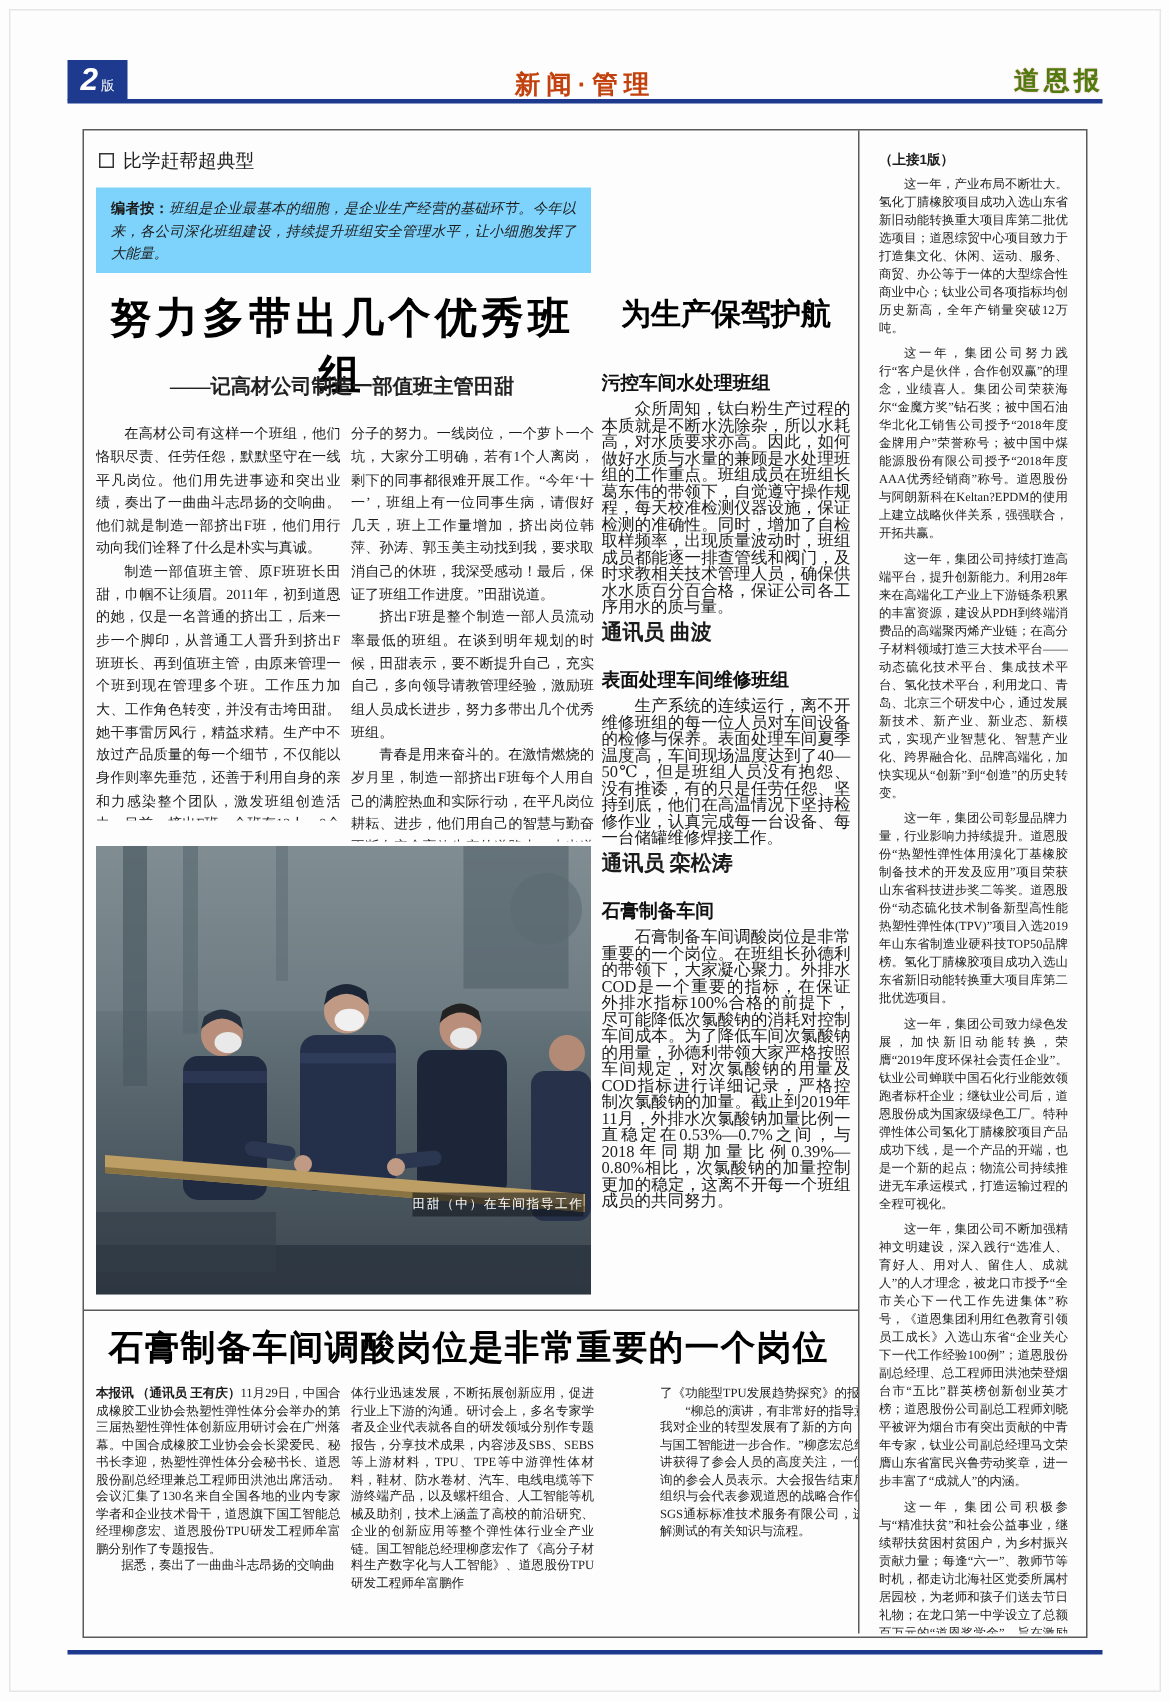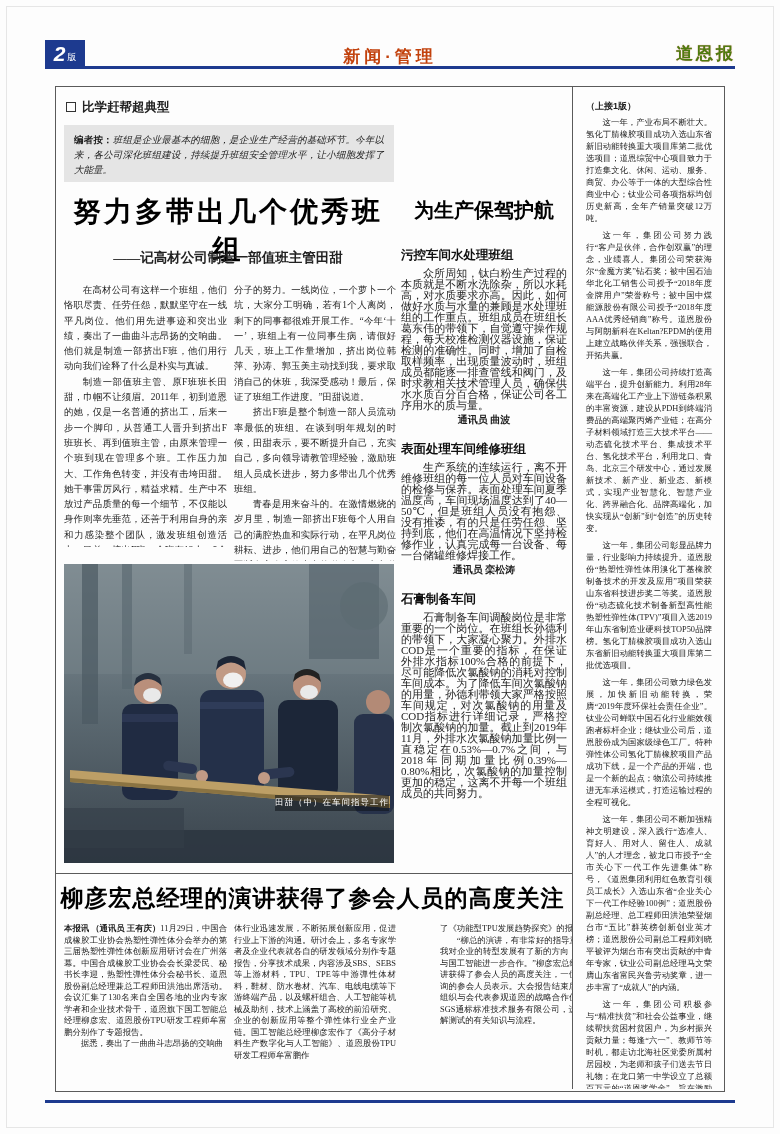--- a/index.html
+++ b/index.html
@@ -22,23 +22,23 @@
   
   .contentbox{position:absolute;left:55px;top:86px;width:668px;height:1004px;border:1px solid #5a5a5a;}
   .feature{position:absolute;left:0;top:0;width:516px;height:786px;border-bottom:1px solid #5a5a5a;}
   .rightcol{position:absolute;left:516px;top:0;width:151px;height:1002px;border-left:1px solid #5a5a5a;
             padding:8px 6px 4px 8px;box-sizing:border-box;overflow:hidden;
             font-size:8.3px;line-height:12px;text-align:justify;}
   .rightcol p{margin:5px;text-indent:2em;}
   .rightcol .contlabel{font-weight:bold;text-indent:0;font-size:9px;margin-bottom:2px;}
 
   
-  .kicker{position:absolute;left:10px;top:12px;font-size:12.5px;font-weight:bold;color:#222;}
+  .kicker{position:absolute;left:10px;top:12px;font-size:12.5px;font-weight:normal;color:#222;}
   .kicker .sq{display:inline-block;width:8px;height:8px;border:1.5px solid #333;margin-right:6px;vertical-align:-1px;}
-  .editorbox{position:absolute;left:8px;top:38px;width:330px;height:57px;background:#e5e5e5;
+  .editorbox{position:absolute;left:8px;top:38px;width:330px;height:57px;background:#7dd3fc;
              padding:8px 10px;box-sizing:border-box;font-size:9.5px;line-height:15px;
              font-style:italic;text-align:justify;overflow:hidden;}
   .editorbox b{font-style:normal;}
   .f-headline{position:absolute;left:2px;top:106px;width:340px;text-align:center;
               font-size:28px;font-weight:bold;letter-spacing:3px;color:#000;}
   .f-subhead{position:absolute;left:2px;top:162px;width:340px;text-align:center;
              font-size:13.5px;font-weight:bold;color:#222;}
   .coltext{font-size:9.4px;line-height:15.3px;text-align:justify;overflow:hidden;}
   .coltext p{margin:0;text-indent:2em;}
   .coltext p.noind{text-indent:0;}
@@ -49,21 +49,21 @@
   .photo svg{display:block;}
   .caption{position:absolute;right:5px;bottom:52px;background:rgba(15,18,24,.55);color:#fff;
            font-size:8.5px;padding:2px 0;letter-spacing:1px;}
 
   
   .cells{position:absolute;left:345px;top:108px;width:166px;height:680px;overflow:hidden;}
   .c-headline{font-size:20px;line-height:30px;font-weight:bold;text-align:center;color:#000;margin-bottom:22px;}
   .c-title{font-size:12.5px;font-weight:bold;margin:14px 0 4px 0;color:#111;}
   .c-body{font-size:11px;line-height:11px;text-align:justify;}
   .c-body p{margin:0;text-indent:2em;}
-  .c-byline{text-align:center;font-weight:bold;font-size:10px;margin-top:2px;}
+  .c-byline{text-align:left;font-weight:bold;font-size:14px;margin-top:2px;}
 
   
   .seminar{position:absolute;left:0;top:787px;width:516px;height:215px;overflow:hidden;}
   .s-headline{position:absolute;left:4px;top:9px;width:505px;text-align:center;
               font-size:23px;font-weight:bold;letter-spacing:1px;color:#000;}
   .s-col{position:absolute;top:49px;height:162px;overflow:hidden;
          font-size:8.4px;line-height:11.5px;text-align:justify;}
   .s-col p{margin:0;text-indent:2em;}
   .s-col p.noind{text-indent:0;}
   .s-c1{left:8px;width:163px;}
@@ -177,21 +177,21 @@
 
         <div class="c-title sans">石膏制备车间</div>
         <div class="c-body">
             <p>石膏制备车间调酸岗位是非常重要的一个岗位。在班组长孙德利的带领下，大家凝心聚力。外排水COD是一个重要的指标，在保证外排水指标100%合格的前提下，尽可能降低次氯酸钠的消耗对控制车间成本。为了降低车间次氯酸钠的用量，孙德利带领大家严格按照车间规定，对次氯酸钠的用量及COD指标进行详细记录，严格控制次氯酸钠的加量。截止到2019年11月，外排水次氯酸钠加量比例一直稳定在0.53%—0.7%之间，与2018年同期加量比例0.39%—0.80%相比，次氯酸钠的加量控制更加的稳定，这离不开每一个班组成员的共同努力。</p>
           </div>
 
       </div>
     </div>
 
     <div class="seminar">
-      <div class="s-headline sans">柳彦宏总经理的演讲获得了参会人员的高度关注</div>
+      <div class="s-headline sans">石膏制备车间调酸岗位是非常重要的一个岗位</div>
       <div class="s-col s-c1">
         <p class="noind"><b>本报讯 （通讯员 王有庆）</b><span>11月29日，中国合成橡胶工业协会热塑性弹性体分会举办的第三届热塑性弹性体创新应用研讨会在广州落幕。中国合成橡胶工业协会会长梁爱民、秘书长李迎，热塑性弹性体分会秘书长、道恩股份副总经理兼总工程师田洪池出席活动。会议汇集了130名来自全国各地的业内专家学者和企业技术骨干，道恩旗下国工智能总经理柳彦宏、道恩股份TPU研发工程师牟富鹏分别作了专题报告。</span></p>
         <p>据悉，奏出了一曲曲斗志昂扬的交响曲</p>
       </div>
       <div class="s-col s-c2">
         <p class="noind">体行业迅速发展，不断拓展创新应用，促进行业上下游的沟通。研讨会上，多名专家学者及企业代表就各自的研发领域分别作专题报告，分享技术成果，内容涉及SBS、SEBS等上游材料，TPU、TPE等中游弹性体材料，鞋材、防水卷材、汽车、电线电缆等下游终端产品，以及螺杆组合、人工智能等机械及助剂，技术上涵盖了高校的前沿研究、企业的创新应用等整个弹性体行业全产业链。国工智能总经理柳彦宏作了《高分子材料生产数字化与人工智能》、道恩股份TPU研发工程师牟富鹏作</p>
       </div>
       <div class="s-col s-c3">
         <p class="noind">了《功能型TPU发展趋势探究》的报告。</p>
         <p>“柳总的演讲，有非常好的指导意义，使我对企业的转型发展有了新的方向，希望能与国工智能进一步合作。”柳彦宏总经理的演讲获得了参会人员的高度关注，一位围观咨询的参会人员表示。大会报告结束后，会议组织与会代表参观道恩的战略合作伙伴——SGS通标标准技术服务有限公司，进一步了解测试的有关知识与流程。</p>

